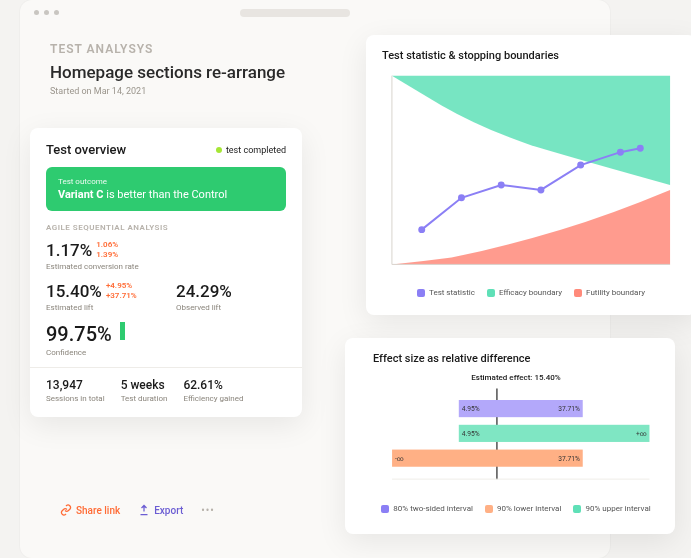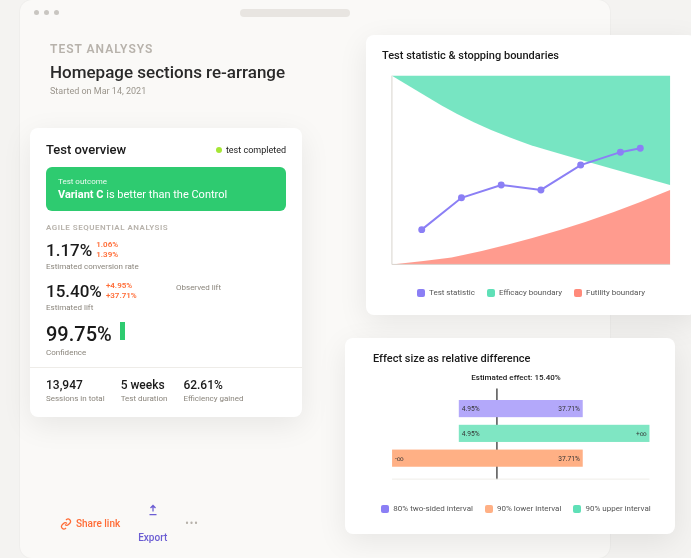--- a/index.html
+++ b/index.html
@@ -68,21 +68,21 @@
   .divider { height:1px; background:#eeece8; margin:10px -16px; }
   .bottom-row { display:flex; gap:16px; }
   .bm .val { font-size:12px; font-weight:500; }
   .bm .sub { font-size:8px; color:#8a857c; margin-top:2px; }
 
   .actions {
     position:absolute; left:60px; top:504px; display:flex; gap:18px; align-items:center;
     font-size:10px; font-weight:500;
   }
   .act-share { color:#ff6b35; display:flex; align-items:center; gap:4px; }
-  .act-export { color:#6b5dd3; display:flex; align-items:center; gap:16px;flex-direction:column; }
+  .act-export { color:#6b5dd3; display:flex; align-items:center; gap:4px; }
   .kebab { color:#b7b2ab; letter-spacing:1px; }
 
   .chart-card { left:335px; top:35px; width:330px; height:280px;margin-left:31px; }
   .chart-title { font-size:11px; font-weight:500; margin-bottom:8px; }
   svg.chart { width:100%; height:210px; display:block; }
   .chart-legend { display:flex; gap:12px; justify-content:center; margin-top:8px; }
   .leg { font-size:8px; display:flex; align-items:center; gap:4px; color:#555; }
   .sw { width:8px; height:8px; border-radius:2px; }
   .sw.purple { background:#8b7ff5; }
   .sw.teal { background:#5fe0b7; }
@@ -142,20 +142,23 @@
       <div class="m">
         <div class="val">
           <span>15.40%</span>
           <span class="delta orange">
             <span>+4.95%</span><br><span>+37.71%</span>
           </span>
         </div>
         <div class="sub">Estimated lift</div>
       </div>
       <div class="m">
+        <div class="val">
+            <span>24.29%</span>
+          </div>
         <div class="sub">Observed lift</div>
       </div>
     </div>
     <div class="mrow">
       <div class="m big">
         <div class="val">
             <span>99.75%</span>
             <span class="confbar"></span>
           </div>
         <div class="sub">Confidence</div>

